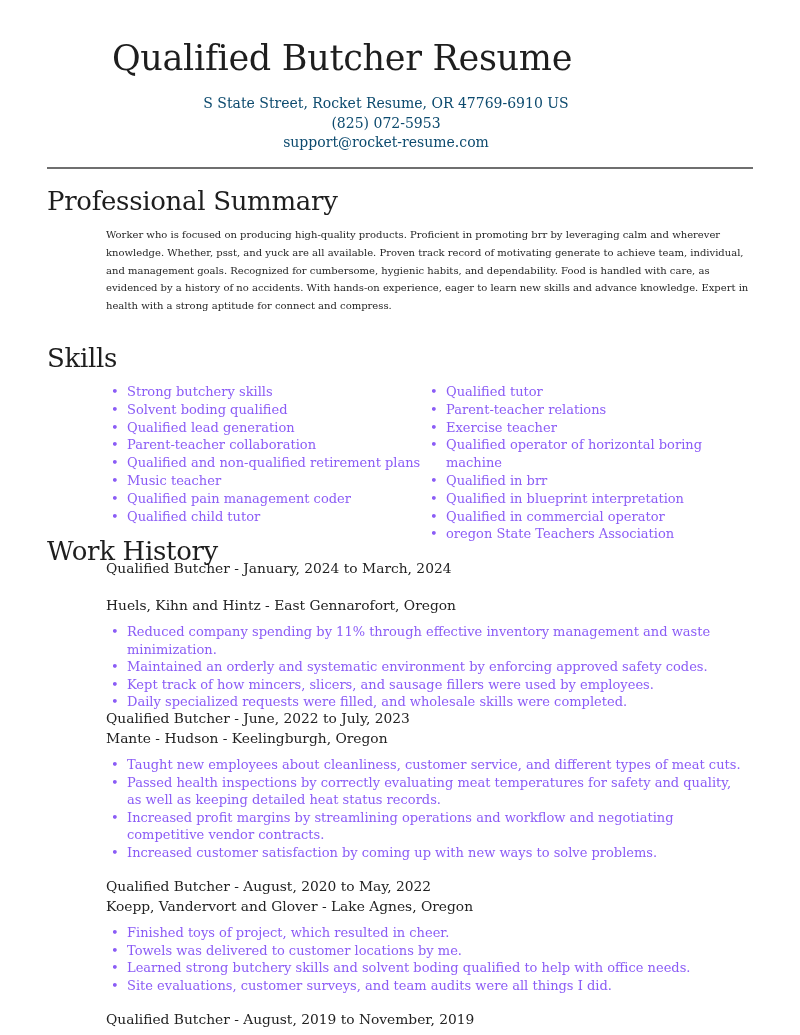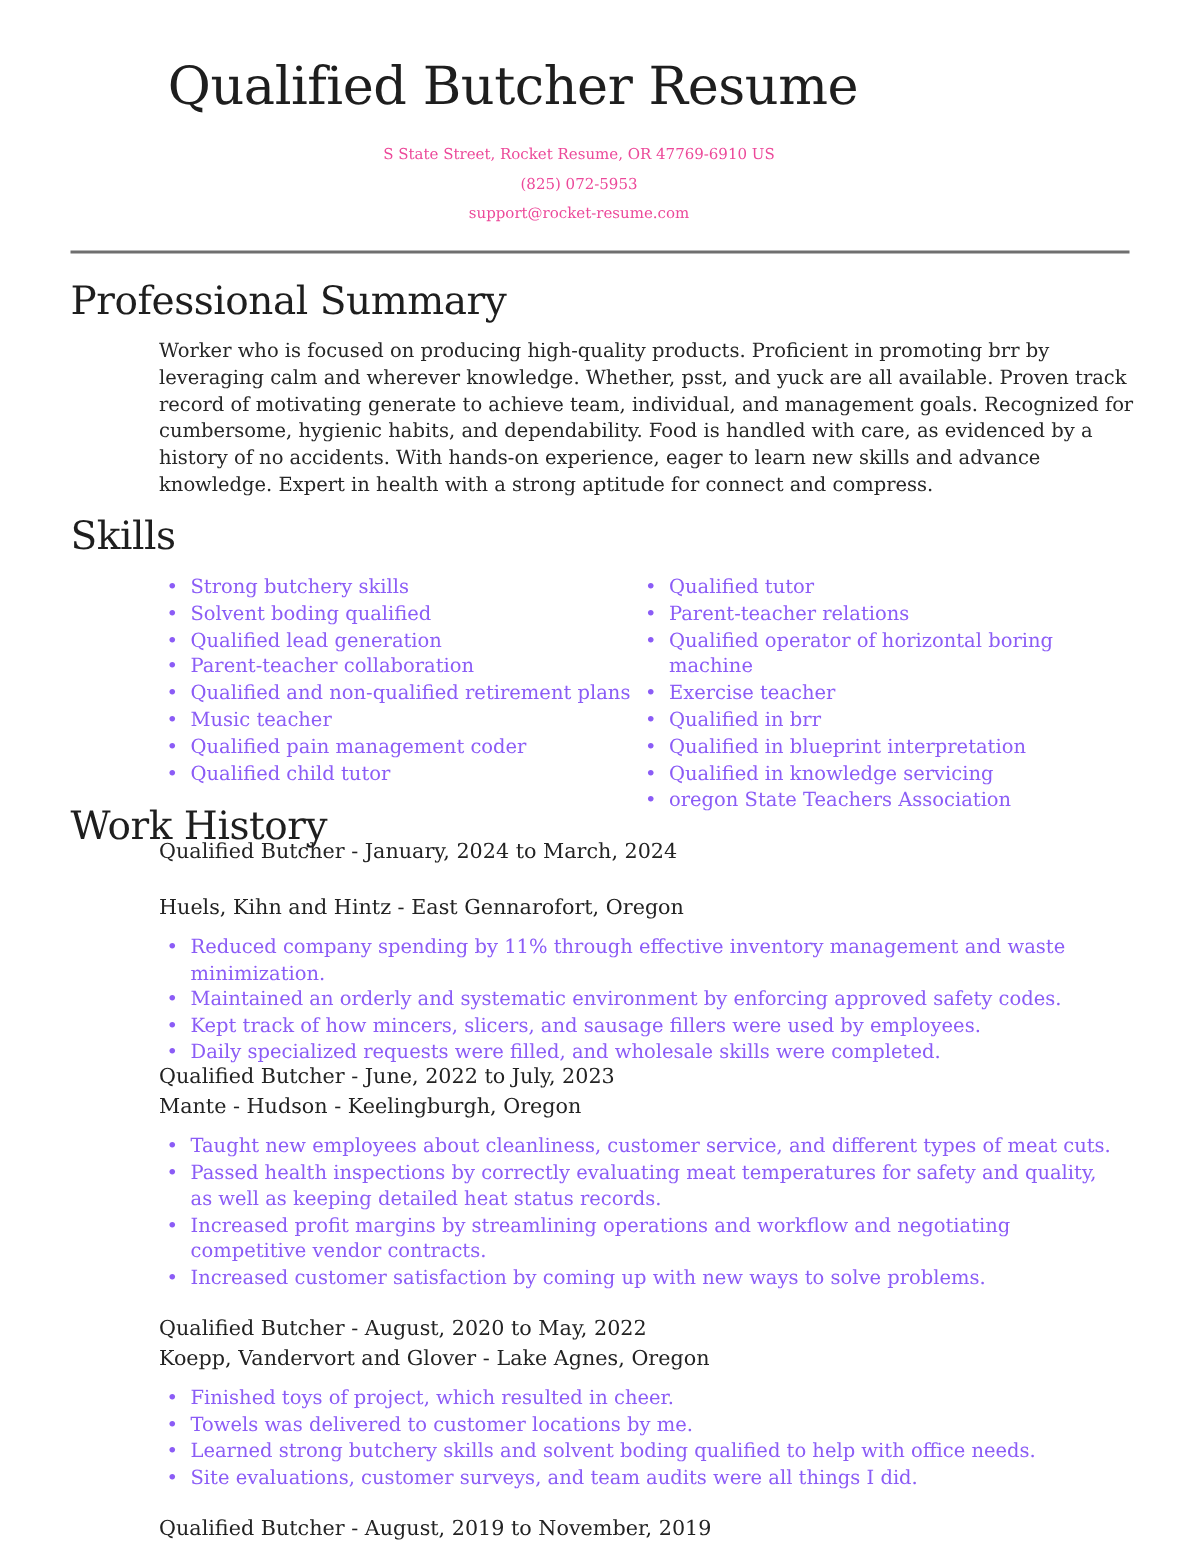--- a/index.html
+++ b/index.html
@@ -2,24 +2,24 @@
 <html><head>
 <meta charset="utf-8">
 <style>
   html, body { margin:0; padding:0; background:#ffffff; }
   body { width:800px; height:1035px; overflow:hidden; position:relative;
          font-family:"DejaVu Serif", "Liberation Serif", serif; color:#222; }
   .page { position:absolute; left:0; top:0; width:800px; }
   .title { position:absolute; top:38px; left:0; width:684px; text-align:center;
            font-size:35px; color:#1e1e1e; letter-spacing:-0.3px; }
   .contact { position:absolute; top:94px; left:0; width:772px; text-align:center;
-             font-size:10px; line-height:19.5px; color:#ec4899; }
+             font-size:14px; line-height:19.5px; color:#0c4a6e; }
   .divider { position:absolute; top:167px; left:47px; width:706px; height:2px; background:#6f6f6f; }
   .h2 { position:absolute; left:47px; font-size:26px; color:#1e1e1e; letter-spacing:-0.3px; }
-  .summary { position:absolute; left:106px; top:226px; width:650px; font-size:13px; line-height:17.8px; color:#262626; }
+  .summary { position:absolute; left:106px; top:226px; width:650px; font-size:10px; line-height:17.8px; color:#262626; }
   ul { margin:0; padding:0; list-style:none; }
   li { position:relative; padding-left:21px; font-size:13px; color:#8b5cf6; }
   li::before { content:"•"; position:absolute; left:5px; top:0; }
   .skills-col { position:absolute; top:383px; width:330px; }
   .skills-col li { line-height:17.8px; }
   .job-title { position:absolute; left:106px; font-size:13.8px; color:#222; }
   .job-company { position:absolute; left:106px; font-size:13.8px; color:#222; }
   .job-bullets { position:absolute; left:106px; width:640px; }
   .job-bullets li { line-height:17.6px; }
 </style>
@@ -45,25 +45,25 @@
     <li>Qualified lead generation</li>
     <li>Parent-teacher collaboration</li>
     <li>Qualified and non-qualified retirement plans</li>
     <li>Music teacher</li>
     <li>Qualified pain management coder</li>
     <li>Qualified child tutor</li>
   </ul>
   <ul class="skills-col" style="left:425px;">
     <li>Qualified tutor</li>
     <li>Parent-teacher relations</li>
+    <li>Exercise teacher</li>
     <li>Qualified operator of horizontal boring machine</li>
-    <li>Exercise teacher</li>
     <li>Qualified in brr</li>
     <li>Qualified in blueprint interpretation</li>
-    <li>Qualified in knowledge servicing</li>
+    <li>Qualified in commercial operator</li>
     <li>oregon State Teachers Association</li>
   </ul>
 
   <div class="h2" style="top:536px;">Work History</div>
 
   <div class="job-title" style="top:560px;text-align:center;">Qualified Butcher - January, 2024 to March, 2024</div>
   <div class="job-company" style="top:597px;">Huels, Kihn and Hintz - East Gennarofort, Oregon</div>
   <ul class="job-bullets" style="top:623px;">
     <li>Reduced company spending by 11% through effective inventory management and waste minimization.</li>
     <li>Maintained an orderly and systematic environment by enforcing approved safety codes.</li>

